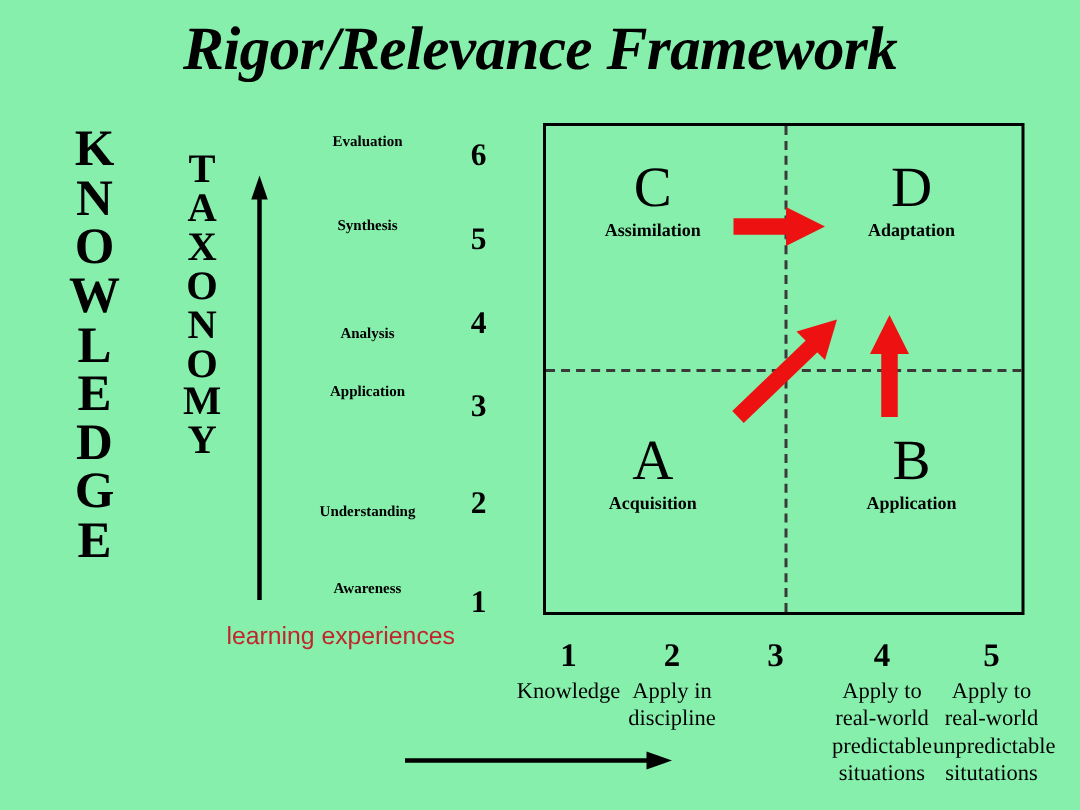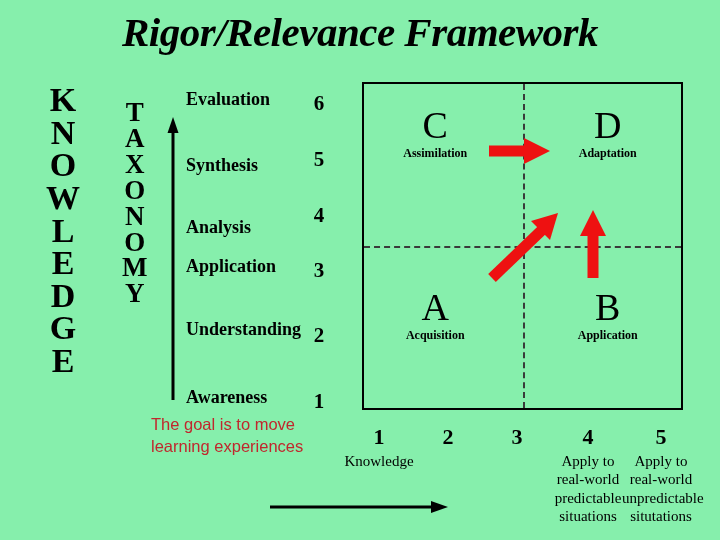--- a/index.html
+++ b/index.html
@@ -63,24 +63,24 @@
     top: 115px;
     width: 26px;
     height: 285px;
   }
 
   
   .tax-label {
     position: absolute;
     left: 186px;
     width: 118px;
-    text-align: left;
-    font-family: "Liberation Serif", "DejaVu Serif", serif;
-    font-weight: bold;
-    font-size: 18px;
+    text-align: center;
+    font-family: "Liberation Serif", "DejaVu Serif", serif;
+    font-weight: bold;
+    font-size: 10px;
     white-space: nowrap;
   }
   .tax-num {
     position: absolute;
     left: 306px;
     width: 26px;
     text-align: center;
     font-family: "Liberation Serif", "DejaVu Serif", serif;
     font-weight: bold;
     font-size: 21px;
@@ -240,27 +240,27 @@
   <div id="vertical-axis">
     <svg width="26" height="285" viewBox="0 0 26 285" xmlns="http://www.w3.org/2000/svg">
       <line x1="13" y1="285" x2="13" y2="14" stroke="#000" stroke-width="3"></line>
       <polygon points="13,2 7.5,18 18.5,18" fill="#000"></polygon>
     </svg>
   </div>
 
   <div id="taxonomy-rows">
       <div class="tax-label" style="top: 89px;">Evaluation</div>
       <div class="tax-num" style="top: 91px;">6</div>
-      <div class="tax-label" style="top: 155px; font-family: Liberation Serif, serif;">Synthesis</div>
+      <div class="tax-label" style="top: 145px; font-family: Liberation Serif, serif;">Synthesis</div>
       <div class="tax-num" style="top: 147px;">5</div>
       <div class="tax-label" style="top: 217px;">Analysis</div>
       <div class="tax-num" style="top: 203px;">4</div>
       <div class="tax-label" style="top: 256px;">Application</div>
       <div class="tax-num" style="top: 258px;">3</div>
-      <div class="tax-label" style="top: 319px;">Understanding</div>
+      <div class="tax-label" style="top: 336px;">Understanding</div>
       <div class="tax-num" style="top: 323px;">2</div>
       <div class="tax-label" style="top: 387px;">Awareness</div>
       <div class="tax-num" style="top: 389px;">1</div>
     </div>
 
   <div id="quad-box">
     <div id="divider-v" style="border-left-color: rgb(58, 58, 58);"></div>
     <div id="divider-h" style="border-top-color: rgb(58, 58, 58);"></div>
 
     <div class="quad" id="quad-c">
@@ -298,38 +298,39 @@
       </g>
 
       <g>
         <line x1="231" y1="196" x2="231" y2="148" stroke="#EE1111" stroke-width="11"></line>
         <polygon points="231,128 218,154 244,154" fill="#EE1111"></polygon>
       </g>
     </svg>
   </div>
 
   <div id="annotation" style="color: rgb(192, 39, 45);">
-    <div>The goal is to move</div>
     <div>learning experiences</div>
   </div>
 
   <div id="horizontal-axis">
     <svg width="180" height="26" viewBox="0 0 180 26" xmlns="http://www.w3.org/2000/svg">
       <line x1="0" y1="13" x2="163" y2="13" stroke="#000" stroke-width="3"></line>
       <polygon points="178,13 161,7 161,19" fill="#000"></polygon>
     </svg>
   </div>
 
   <div id="relevance-cols">
       <div class="rel-col" style="left: 340px;">
         <div class="rel-num">1</div>
         <div class="rel-text">Knowledge</div>
       </div>
       <div class="rel-col" style="left: 409px;">
         <div class="rel-num">2</div>
+        <div class="rel-text">Apply in
+discipline</div>
       </div>
       <div class="rel-col" style="left: 478px;">
         <div class="rel-num">3</div>
       </div>
       <div class="rel-col" style="left: 549px;">
         <div class="rel-num">4</div>
         <div class="rel-text">Apply to
 real-world
 predictable
 situations</div>

